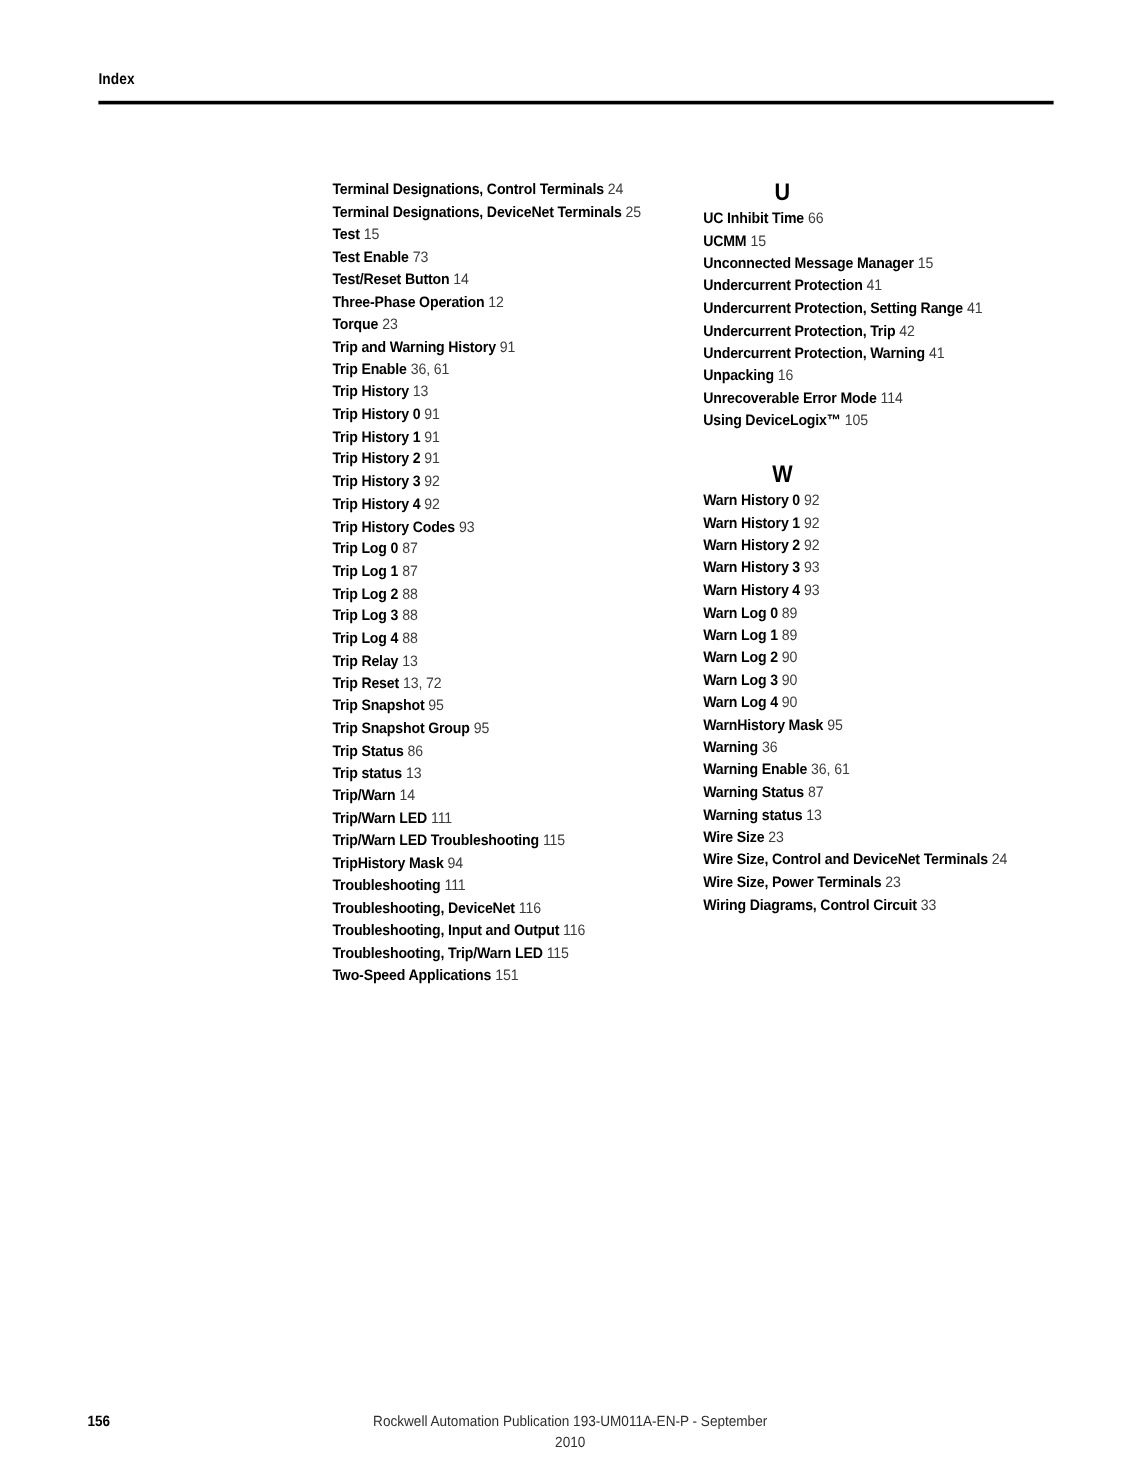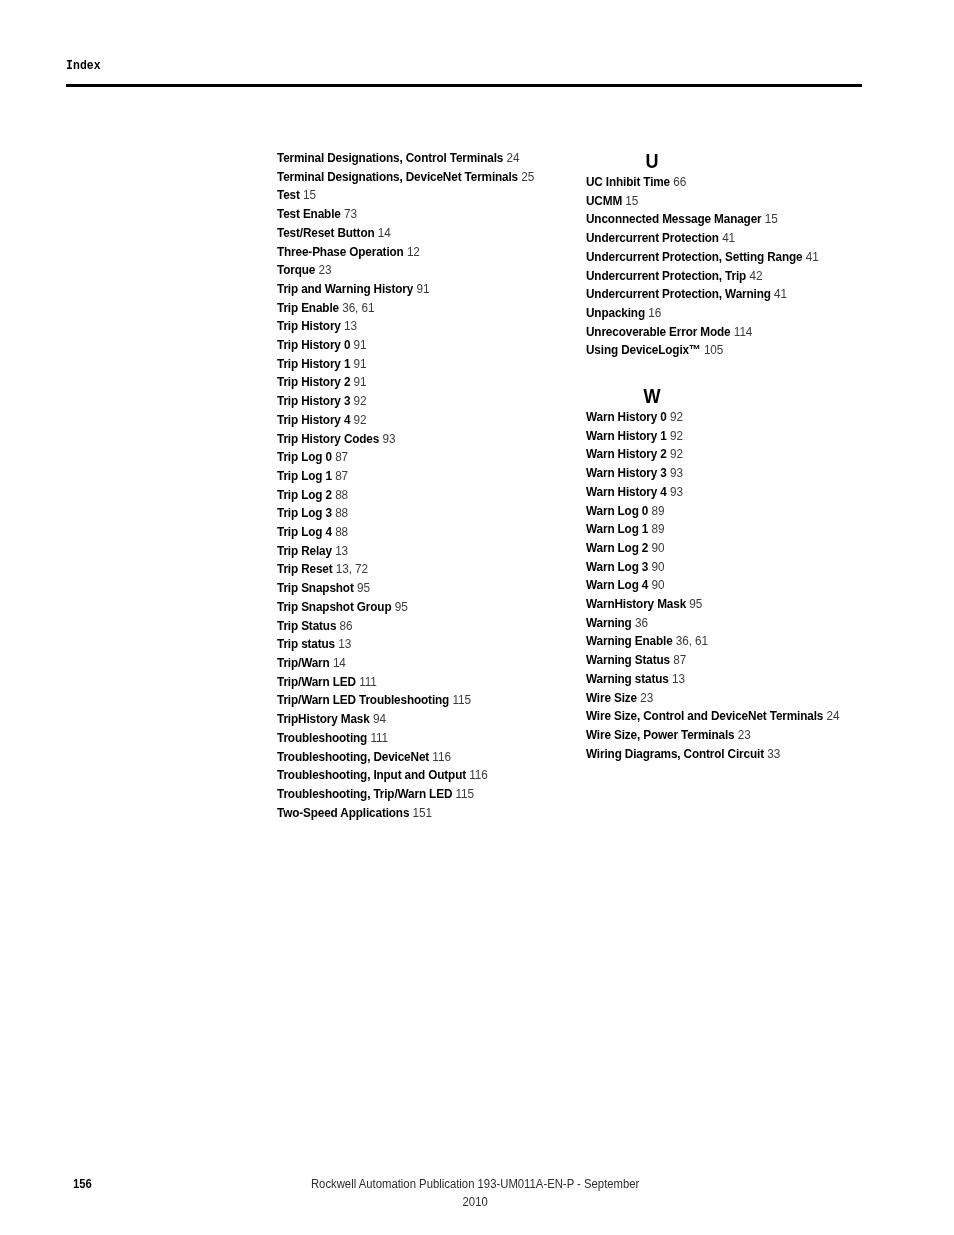--- a/index.html
+++ b/index.html
@@ -13,24 +13,23 @@
     height: 1235px;
     position: relative;
     font-family: "Liberation Sans", "DejaVu Sans", sans-serif;
     color: #000000;
     overflow: hidden;
   }
 
   
   #page-header {
     position: absolute;
-    left: 66px;
+    left: 82px;
     top: 58px;
     width: 796px;
-    font-family: Liberation Mono, monospace;
   }
   #page-header .header-title {
     font-size: 13px;
     font-weight: bold;
     letter-spacing: 0.1px;
     line-height: 16px;
     color: #000;
     transform: scaleX(0.88);
     transform-origin: left center;
   }

